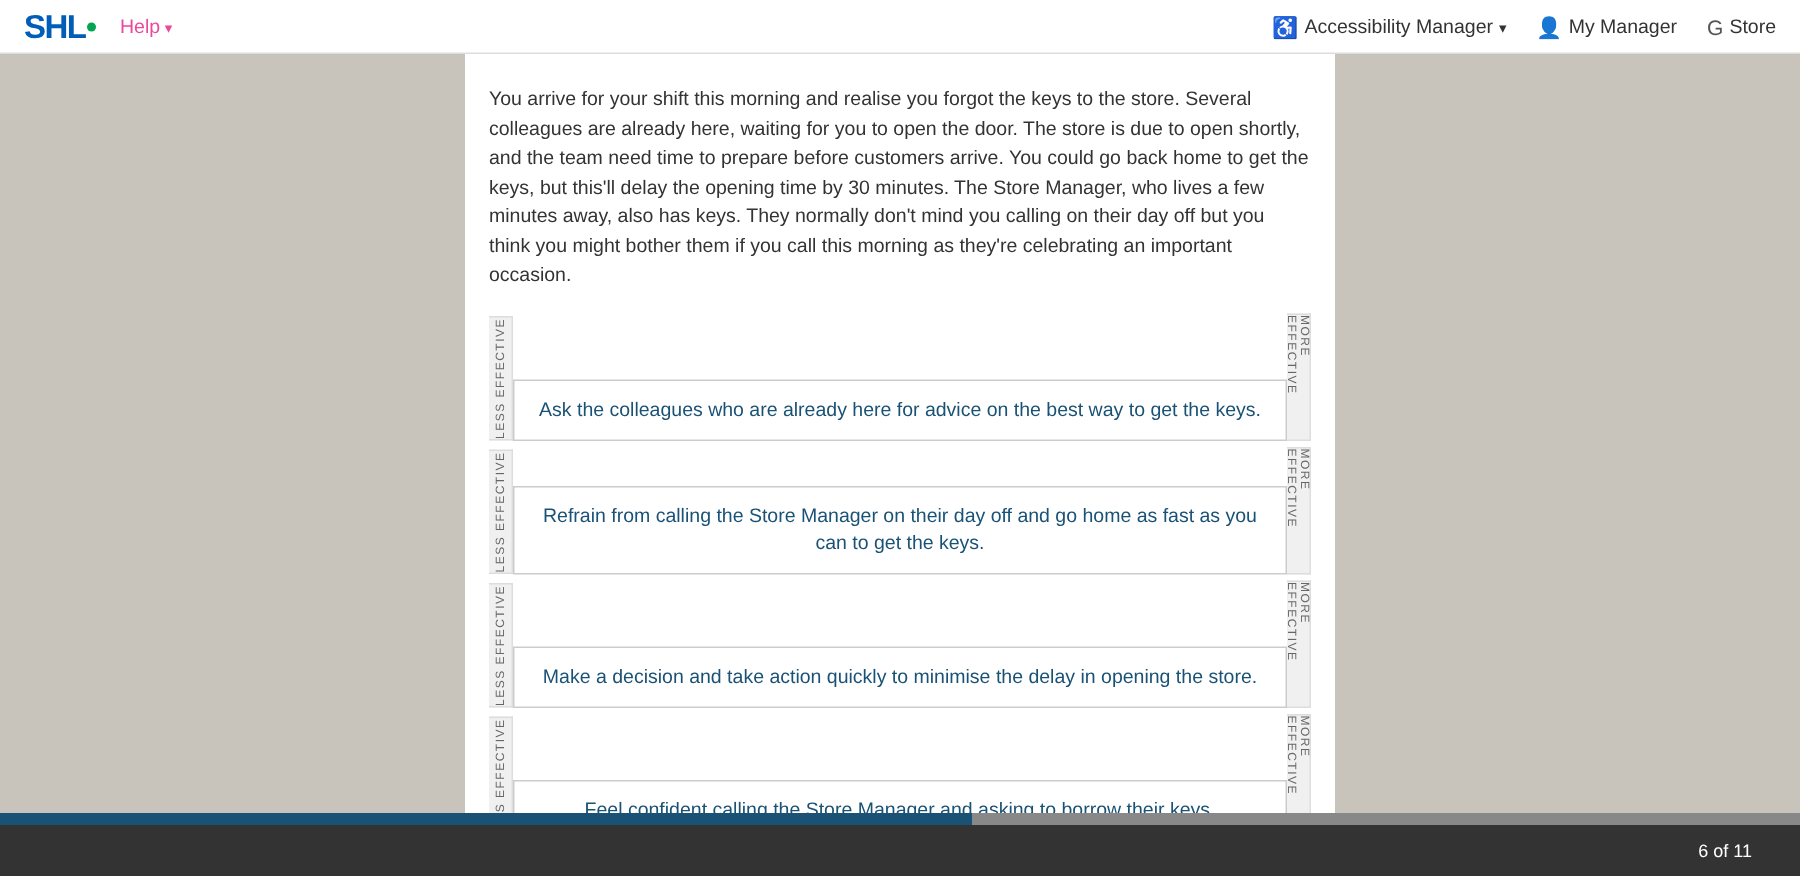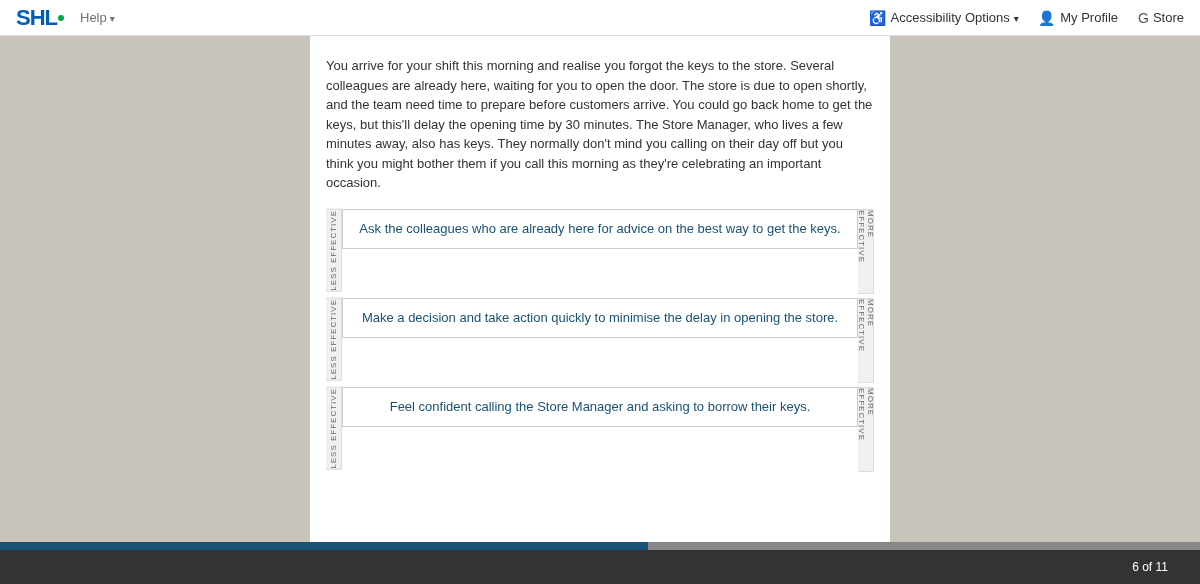--- a/index.html
+++ b/index.html
@@ -41,21 +41,21 @@
       display: inline-block;
       width: 6px;
       height: 6px;
       background: #00a651;
       border-radius: 50%;
       margin-left: 1px;
       vertical-align: super;
     }
     .help-btn {
       font-size: 13px;
-      color: #737373;
+      color: #ec4899;
       cursor: pointer;
       display: flex;
       align-items: center;
       gap: 3px;
       background: none;
       border: none;
     }
     .header-right {
       display: flex;
       align-items: center;
@@ -99,21 +99,21 @@
     }
 
     
     .options-container {
       display: flex;
       flex-direction: column;
       gap: 4px;
     }
     .option-row {
       display: flex;
-      align-items: flex-start;
+      align-items: flex-end;
       height: 85px;
     }
     .option-label-left {
       width: 16px;
       display: flex;
       align-items: center;
       justify-content: center;
       writing-mode: vertical-rl;
       text-orientation: mixed;
       transform: rotate(180deg);
@@ -210,26 +210,26 @@
         <span class="shl-logo-dot"></span>
     </div>
     <button class="help-btn">
       <span>Help</span>
       <span class="chevron"></span>
     </button>
   </div>
   <div class="header-right">
     <a class="header-nav-item">
       <span class="nav-icon">♿</span>
-      <span>Accessibility Options</span>
+      <span>Accessibility Manager</span>
       <span class="chevron"></span>
     </a>
     <a class="header-nav-item">
       <span class="nav-icon">👤</span>
-      <span>My Profile</span>
+      <span>My Manager</span>
     </a>
     <a class="header-nav-item">
       <span class="nav-icon">G</span>
       <span>Store</span>
     </a>
   </div>
 </div>
 
 <div class="main">
   <div class="content-panel">
@@ -238,20 +238,27 @@
     <div class="options-container">
 
       <div class="option-row">
         <div class="option-label-left">LESS EFFECTIVE</div>
         <div class="option-box">
           <span class="option-text">Ask the colleagues who are already here for advice on the best way to get the keys.</span>
         </div>
         <div class="option-label-right">MORE EFFECTIVE</div>
       </div>
 
+      <div class="option-row">
+        <div class="option-label-left">LESS EFFECTIVE</div>
+        <div class="option-box">
+          <span class="option-text">Refrain from calling the Store Manager on their day off and go home as fast as you can to get the keys.</span>
+        </div>
+        <div class="option-label-right">MORE EFFECTIVE</div>
+      </div>
 
       <div class="option-row">
         <div class="option-label-left">LESS EFFECTIVE</div>
         <div class="option-box">
           <span class="option-text">Make a decision and take action quickly to minimise the delay in opening the store.</span>
         </div>
         <div class="option-label-right">MORE EFFECTIVE</div>
       </div>
 
       <div class="option-row">

